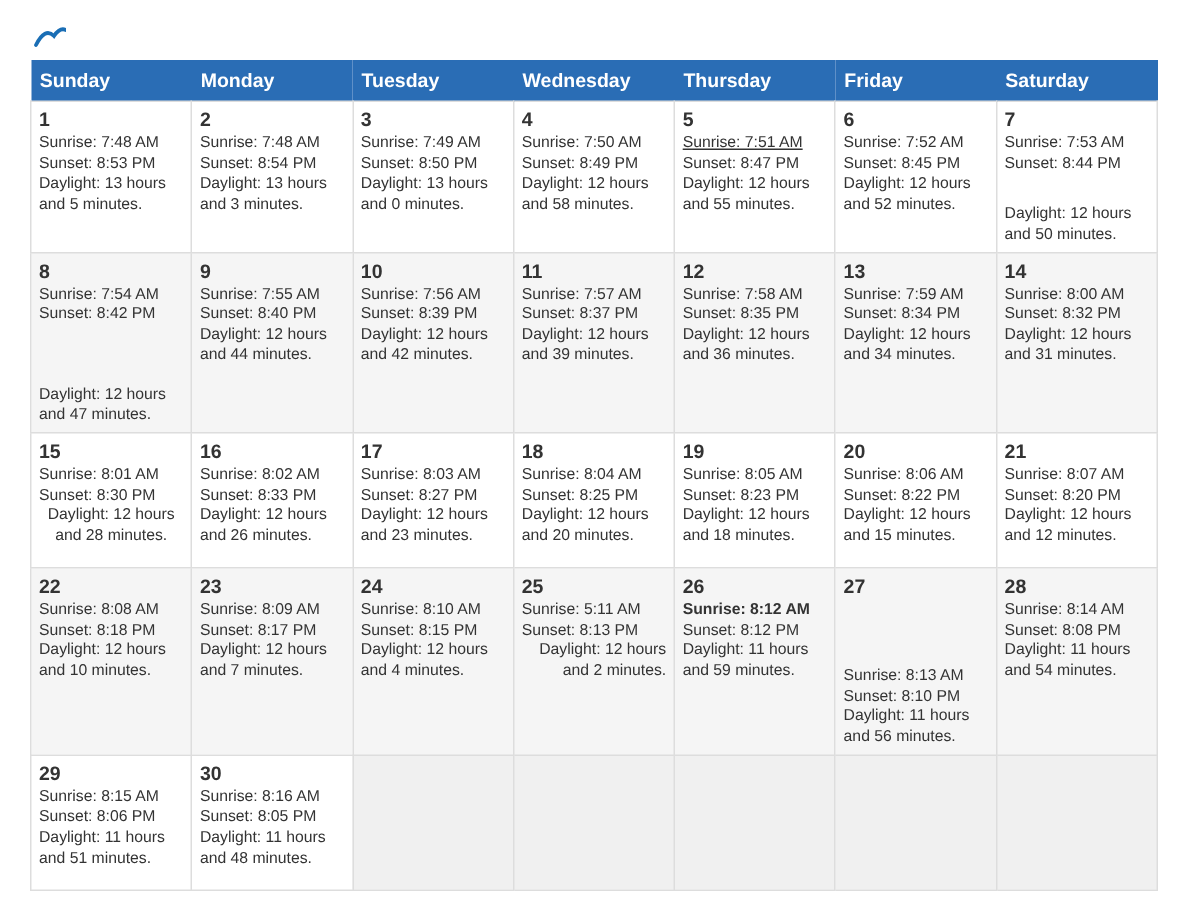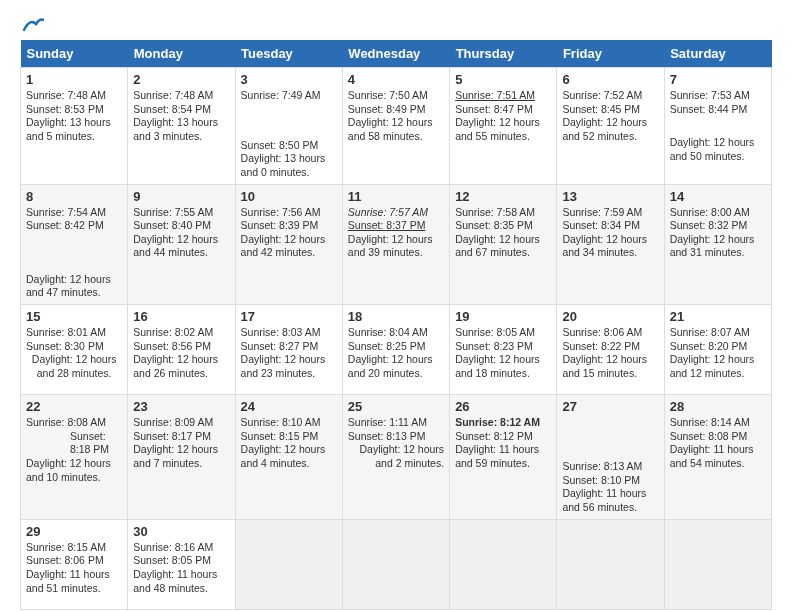--- a/index.html
+++ b/index.html
@@ -107,21 +107,21 @@
         </td>
         <td>
           <span class="day-num">2</span>
           <div style="line-height: 1.3;">Sunrise: 7:48 AM</div>
           <div style="line-height: 1.3;">Sunset: 8:54 PM</div>
           <div style="line-height: 1.3;">Daylight: 13 hours and 3 minutes.</div>
         </td>
         <td>
           <span class="day-num">3</span>
           <div style="line-height: 1.3;">Sunrise: 7:49 AM</div>
-          <div style="line-height: 1.3; margin-top: 36px;">Sunset: 8:50 PM</div>
+          <div style="line-height: 1.3;">Sunset: 8:50 PM</div>
           <div style="line-height: 1.3;">Daylight: 13 hours and 0 minutes.</div>
         </td>
         <td>
           <span class="day-num">4</span>
           <div style="line-height: 1.3;">Sunrise: 7:50 AM</div>
           <div style="line-height: 1.3;">Sunset: 8:49 PM</div>
           <div style="line-height: 1.3;">Daylight: 12 hours and 58 minutes.</div>
         </td>
         <td>
           <span class="day-num">5</span>
@@ -156,29 +156,29 @@
           <div style="line-height: 1.3;">Daylight: 12 hours and 44 minutes.</div>
         </td>
         <td>
           <span class="day-num">10</span>
           <div style="line-height: 1.3;">Sunrise: 7:56 AM</div>
           <div style="line-height: 1.3;">Sunset: 8:39 PM</div>
           <div style="line-height: 1.3;">Daylight: 12 hours and 42 minutes.</div>
         </td>
         <td>
           <span class="day-num">11</span>
-          <div style="line-height: 1.3; font-style: italic;">Sunrise: 7:57 AM</div>
-          <div style="line-height: 1.3; text-decoration: underline;">Sunset: 8:37 PM</div>
+          <div style="line-height: 1.3;">Sunrise: 7:57 AM</div>
+          <div style="line-height: 1.3;">Sunset: 8:37 PM</div>
           <div style="line-height: 1.3;">Daylight: 12 hours and 39 minutes.</div>
         </td>
         <td>
           <span class="day-num">12</span>
           <div style="line-height: 1.3;">Sunrise: 7:58 AM</div>
           <div style="line-height: 1.3;">Sunset: 8:35 PM</div>
-          <div style="line-height: 1.3;">Daylight: 12 hours and 67 minutes.</div>
+          <div style="line-height: 1.3;">Daylight: 12 hours and 36 minutes.</div>
         </td>
         <td>
           <span class="day-num">13</span>
           <div style="line-height: 1.3;">Sunrise: 7:59 AM</div>
           <div style="line-height: 1.3;">Sunset: 8:34 PM</div>
           <div style="line-height: 1.3;">Daylight: 12 hours and 34 minutes.</div>
         </td>
         <td>
           <span class="day-num">14</span>
           <div style="line-height: 1.3;">Sunrise: 8:00 AM</div>
@@ -189,21 +189,21 @@
       <tr>
         <td>
           <span class="day-num">15</span>
           <div style="line-height: 1.3;">Sunrise: 8:01 AM</div>
           <div style="line-height: 1.3;">Sunset: 8:30 PM</div>
           <div style="line-height: 1.3; text-align: center;">Daylight: 12 hours and 28 minutes.</div>
         </td>
         <td>
           <span class="day-num">16</span>
           <div style="line-height: 1.3;">Sunrise: 8:02 AM</div>
-          <div style="line-height: 1.3;">Sunset: 8:56 PM</div>
+          <div style="line-height: 1.3;">Sunset: 8:33 PM</div>
           <div style="line-height: 1.3;">Daylight: 12 hours and 26 minutes.</div>
         </td>
         <td>
           <span class="day-num">17</span>
           <div style="line-height: 1.3;">Sunrise: 8:03 AM</div>
           <div style="line-height: 1.3;">Sunset: 8:27 PM</div>
           <div style="line-height: 1.3;">Daylight: 12 hours and 23 minutes.</div>
         </td>
         <td>
           <span class="day-num">18</span>
@@ -227,38 +227,38 @@
           <span class="day-num">21</span>
           <div style="line-height: 1.3;">Sunrise: 8:07 AM</div>
           <div style="line-height: 1.3;">Sunset: 8:20 PM</div>
           <div style="line-height: 1.3;">Daylight: 12 hours and 12 minutes.</div>
         </td>
       </tr>
       <tr>
         <td>
           <span class="day-num">22</span>
           <div style="line-height: 1.3;">Sunrise: 8:08 AM</div>
-          <div style="line-height: 1.3; margin-left: 44px;">Sunset: 8:18 PM</div>
+          <div style="line-height: 1.3;">Sunset: 8:18 PM</div>
           <div style="line-height: 1.3;">Daylight: 12 hours and 10 minutes.</div>
         </td>
         <td>
           <span class="day-num">23</span>
           <div style="line-height: 1.3;">Sunrise: 8:09 AM</div>
           <div style="line-height: 1.3;">Sunset: 8:17 PM</div>
           <div style="line-height: 1.3;">Daylight: 12 hours and 7 minutes.</div>
         </td>
         <td>
           <span class="day-num">24</span>
           <div style="line-height: 1.3;">Sunrise: 8:10 AM</div>
           <div style="line-height: 1.3;">Sunset: 8:15 PM</div>
           <div style="line-height: 1.3;">Daylight: 12 hours and 4 minutes.</div>
         </td>
         <td>
           <span class="day-num">25</span>
-          <div style="line-height: 1.3;">Sunrise: 1:11 AM</div>
+          <div style="line-height: 1.3;">Sunrise: 5:11 AM</div>
           <div style="line-height: 1.3;">Sunset: 8:13 PM</div>
           <div style="line-height: 1.3; text-align: right;">Daylight: 12 hours and 2 minutes.</div>
         </td>
         <td>
           <span class="day-num">26</span>
           <div style="line-height: 1.3; font-weight: bold;">Sunrise: 8:12 AM</div>
           <div style="line-height: 1.3;">Sunset: 8:12 PM</div>
           <div style="line-height: 1.3;">Daylight: 11 hours and 59 minutes.</div>
         </td>
         <td>

